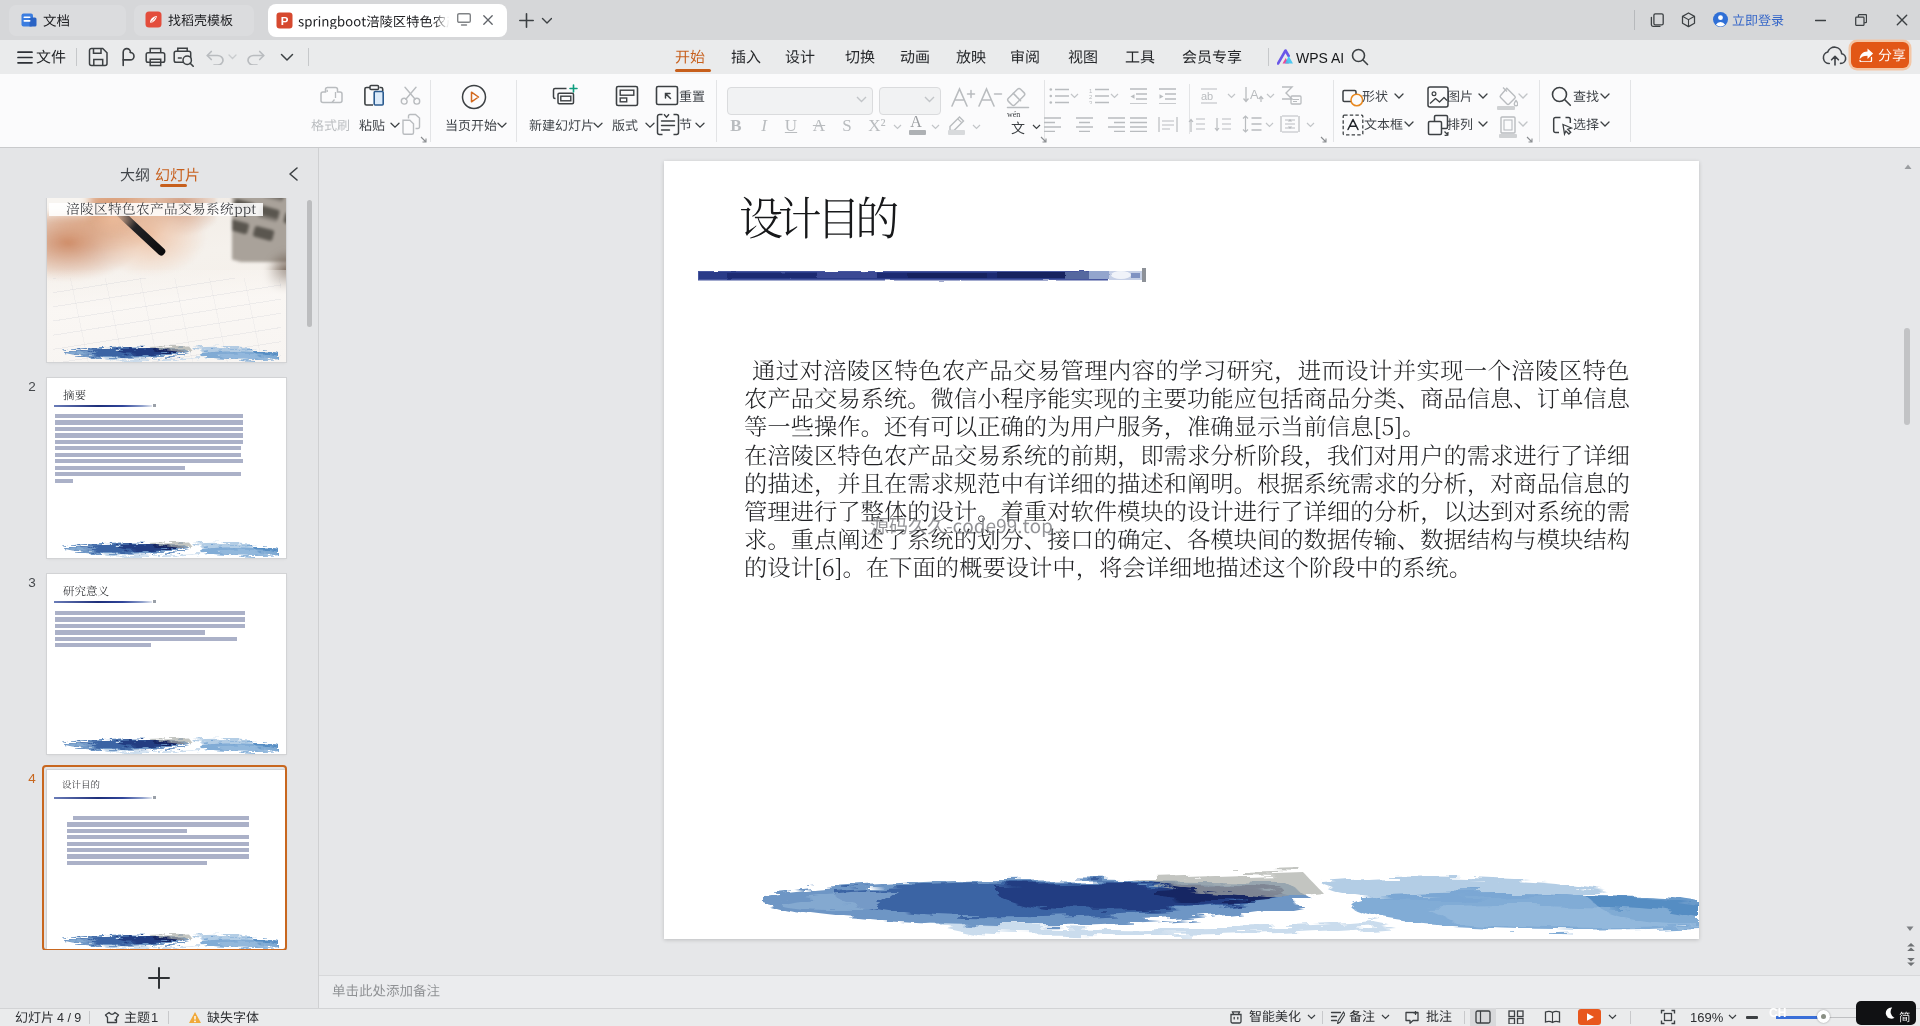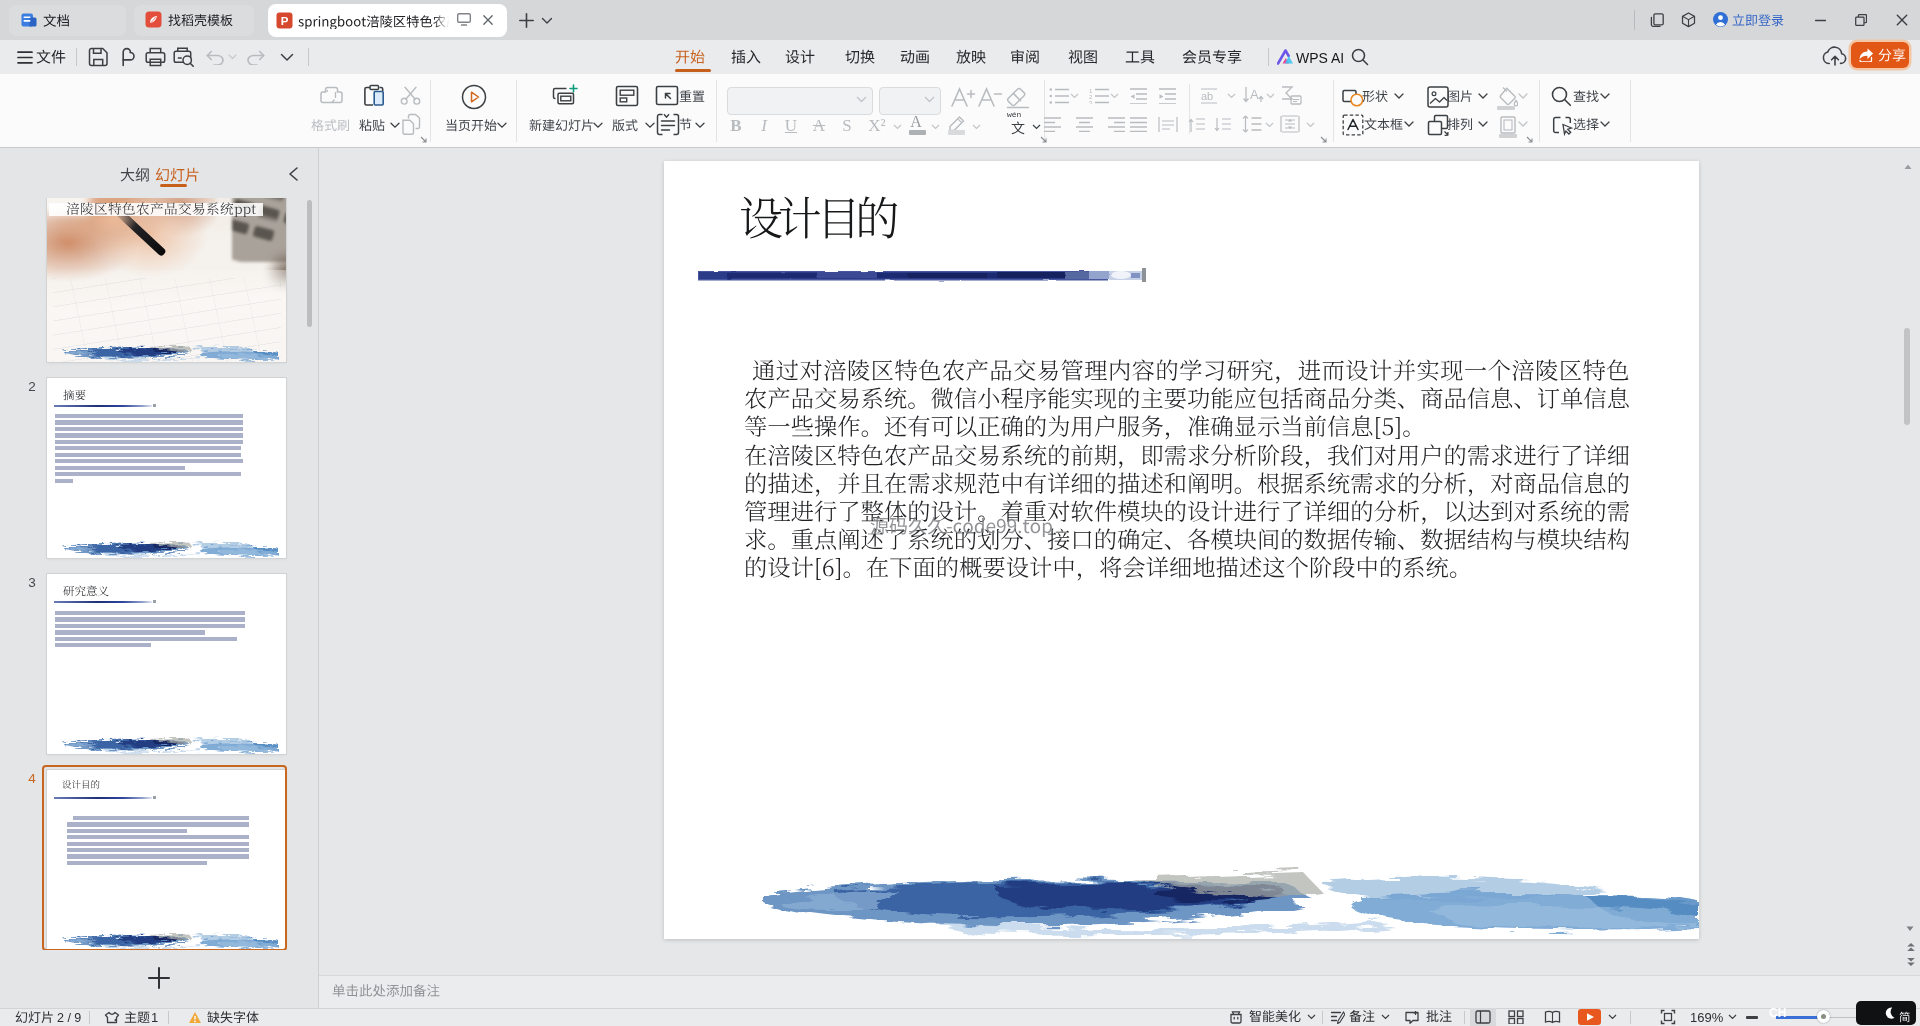--- a/index.html
+++ b/index.html
@@ -225,21 +225,21 @@
       <path d="M1 1l3.5 3.5L8 1" stroke="#c2c5c8" stroke-width="1.2" fill="none"></path>
     </svg>
     <svg class="abs" style="left:947px;top:113px;" width="22" height="22" viewBox="0 0 22 22" fill="none">
       <path d="M3 13.5L12.5 4l4 4-9.5 9.5H3z" stroke="#b9bcbf" stroke-width="1.4" fill="none"></path>
       <path d="M10.8 5.8l3.9 3.9" stroke="#b9bcbf" stroke-width="1.2"></path>
     </svg>
     <div class="abs" style="left:948px;top:130px;width:17px;height:5px;background:#d8dadc;border-radius:1px"></div>
     <svg class="abs" style="left:972px;top:124px;" width="9" height="6" viewBox="0 0 9 6" fill="none">
       <path d="M1 1l3.5 3.5L8 1" stroke="#c2c5c8" stroke-width="1.2" fill="none"></path>
     </svg>
-    <div class="abs" style="left:1007px;top:110px;font-size:8px;color:#3c4043;font-family:Liberation Mono, monospace">wén</div>
+    <div class="abs" style="left:1007px;top:110px;font-size:8px;color:#3c4043;font-family:Liberation Serif, serif">wén</div>
     <svg style="position:absolute;left:1005.0px;top:116.8px;" width="26" height="19">
       <g fill="#3c4043" transform="translate(6,16.24) scale(0.014000,-0.014000)">
         <use href="#g0" x="0"></use>
       </g>
     </svg>
     <svg class="abs" style="left:1032px;top:124px;" width="9" height="6" viewBox="0 0 9 6" fill="none">
       <path d="M1 1l3.5 3.5L8 1" stroke="#3c4043" stroke-width="1.2" fill="none"></path>
     </svg>
     <svg class="abs" style="left:1040px;top:136px;" width="9" height="9" viewBox="0 0 9 9" fill="none">
       <path d="M1 1l5 5M6 2.5V6H2.5" stroke="#8a8d90" stroke-width="1.1" fill="none"></path>
@@ -999,21 +999,21 @@
     </svg>
     <div class="abs" style="left:319px;top:975px;width:1601px;height:33px;background:#ebecee;border-top:1px solid #d7d8da"></div>
     <div class="abs" style="left:0;top:1008px;width:1920px;height:18px;background:#eaebec;border-top:1px solid #d2d3d5"></div>
     <svg style="position:absolute;left:9.0px;top:1006.9px;" width="51" height="18">
       <g fill="#2c2e31" transform="translate(6,15.08) scale(0.013000,-0.013000)">
         <use href="#g152" x="0"></use>
         <use href="#g153" x="1000"></use>
         <use href="#g154" x="2000"></use>
       </g>
     </svg>
-    <div class="abs" style="left:57px;top:1010.5px;font-size:12.5px;color:#2c2e31">2 / 9</div>
+    <div class="abs" style="left:57px;top:1010.5px;font-size:12.5px;color:#2c2e31">4 / 9</div>
     <div class="abs" style="left:89px;top:1011px;width:1px;height:13px;background:#c8c9cb"></div>
     <svg class="abs" style="left:104px;top:1010px;" width="16" height="15" viewBox="0 0 16 15" fill="none">
       <path d="M5 2.5L1.5 5l2 2.5v5h9v-5L14.5 5 11 2.5c-1 1.2-2 1.8-3 1.8s-2-0.6-3-1.8z" stroke="#3c4043" stroke-width="1.3" fill="none" stroke-linejoin="round"></path>
       <circle cx="11.5" cy="10" r="1.1" fill="#3c4043"></circle>
     </svg>
     <svg style="position:absolute;left:118.0px;top:1006.9px;" width="38" height="18">
       <g fill="#2c2e31" transform="translate(6,15.08) scale(0.013000,-0.013000)">
         <use href="#g155" x="0"></use>
         <use href="#g156" x="1000"></use>
       </g>

